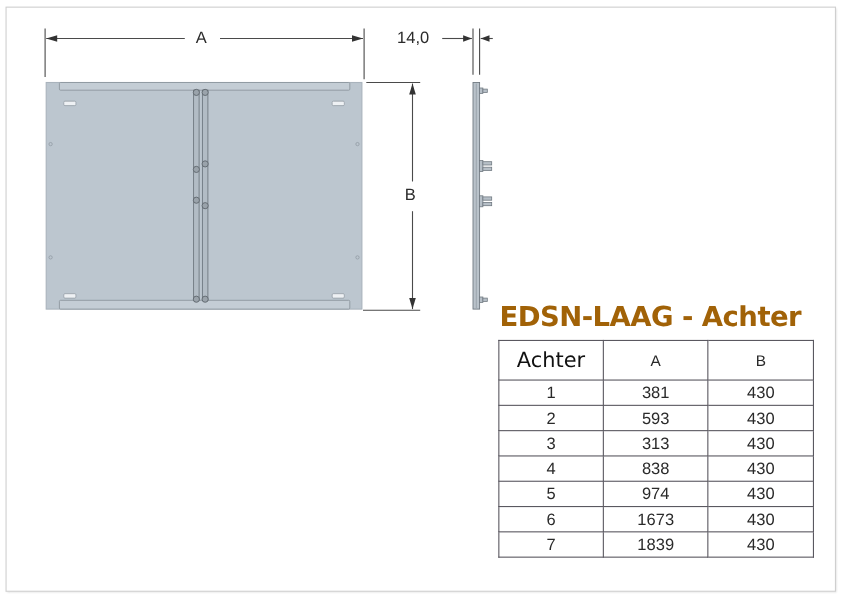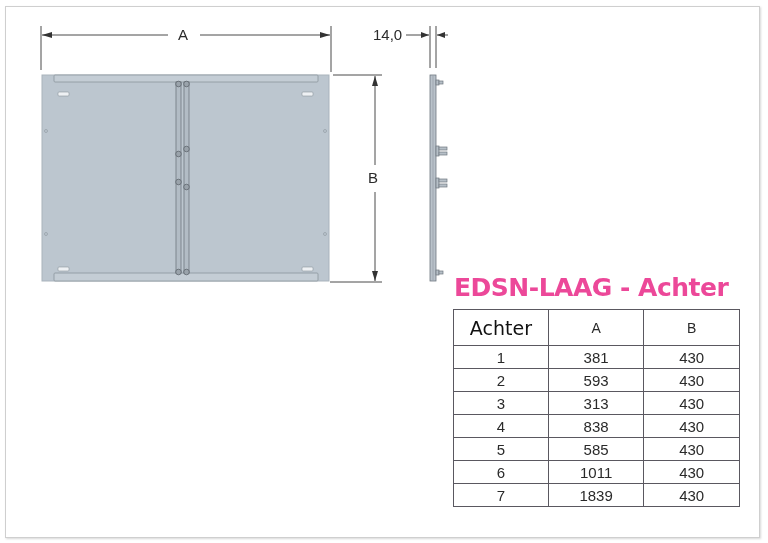--- a/index.html
+++ b/index.html
@@ -1,20 +1,20 @@
 <!DOCTYPE html>
 <html><head>
 <meta charset="utf-8">
 <style>
   html, body { margin: 0; padding: 0; background: #ffffff; }
   body { width: 768px; height: 543px; position: relative; overflow: hidden; font-family: "Liberation Sans", sans-serif; }
   .frame { position: absolute; left: 5px; top: 6px; width: 753px; height: 530px; border: 1px solid #cfcfcf; box-shadow: 1px 1px 2px #d8d8d8; background: #fff; }
   svg.drawing { position: absolute; left: 0; top: 0; }
   .dim-label { position: absolute; font-family: "Liberation Sans", sans-serif; font-size: 15px; color: #2b2b2b; background: #fff; padding: 0 4px; line-height: 16px; }
-  .title { position: absolute; left: 454px; top: 273px; font-family: "DejaVu Sans", sans-serif; font-weight: bold; font-size: 25px; letter-spacing: -0.5px; color: #ec4899; white-space: nowrap; }
+  .title { position: absolute; left: 454px; top: 273px; font-family: "DejaVu Sans", sans-serif; font-weight: bold; font-size: 25px; letter-spacing: -0.5px; color: #a16207; white-space: nowrap; }
   table.dims { position: absolute; left: 453px; top: 309px; width: 287px; border-collapse: collapse; font-family: "Liberation Sans", sans-serif; border-radius: 24px; }
   table.dims td, table.dims th { border: 1.5px solid #5a5860; text-align: center; padding: 0; color: #2a2a2a; }
   table.dims th { height: 35px; font-weight: normal; font-size: 14px; }
   table.dims th.first { font-family: "DejaVu Sans", sans-serif; font-size: 19px; font-weight: normal; color: #111; }
   table.dims td { height: 22px; font-size: 15px; }
   table.dims col.c1 { width: 95px; }
   table.dims col.c2 { width: 96px; }
   table.dims col.c3 { width: 96px; }
 </style>
 </head>
@@ -93,21 +93,21 @@
       <rect x="436" y="178" width="3" height="10"></rect>
       <rect x="439" y="179" width="8" height="3"></rect>
       <rect x="439" y="184" width="8" height="3"></rect>
       <rect x="436" y="270" width="3" height="5"></rect>
       <rect x="439" y="271" width="4" height="3"></rect>
     </g>
   </g>
 </svg>
 
 <span class="dim-label" style="left:174px; top:27px;">A</span>
-<span class="dim-label" style="left:369px; top:27px;">14,0</span>
+<span class="dim-label" style="left:357px; top:27px;">14,0</span>
 <span class="dim-label" style="left:364px; top:170px;">B</span>
 
 <div class="title">EDSN-LAAG - Achter</div>
 
 <table class="dims">
   <colgroup>
       <col class="c1">
       <col class="c2">
       <col class="c3">
     </colgroup>
@@ -134,26 +134,26 @@
       <td>313</td>
       <td>430</td>
     </tr>
     <tr>
       <td>4</td>
       <td>838</td>
       <td>430</td>
     </tr>
     <tr>
       <td>5</td>
-      <td>585</td>
+      <td>974</td>
       <td>430</td>
     </tr>
     <tr>
       <td>6</td>
-      <td>1011</td>
+      <td>1673</td>
       <td>430</td>
     </tr>
     <tr>
       <td>7</td>
       <td>1839</td>
       <td>430</td>
     </tr>
   </tbody>
 </table>
 

